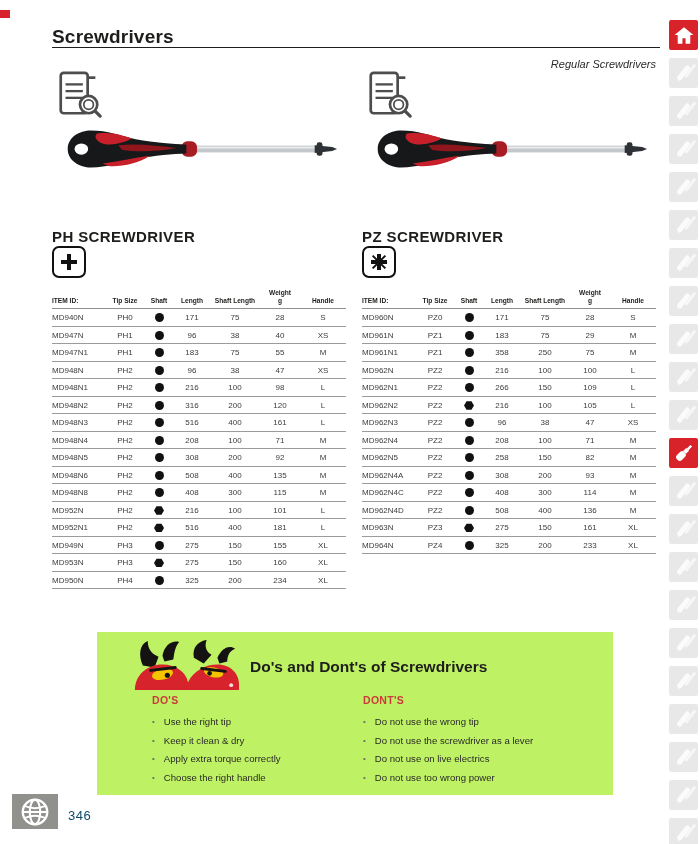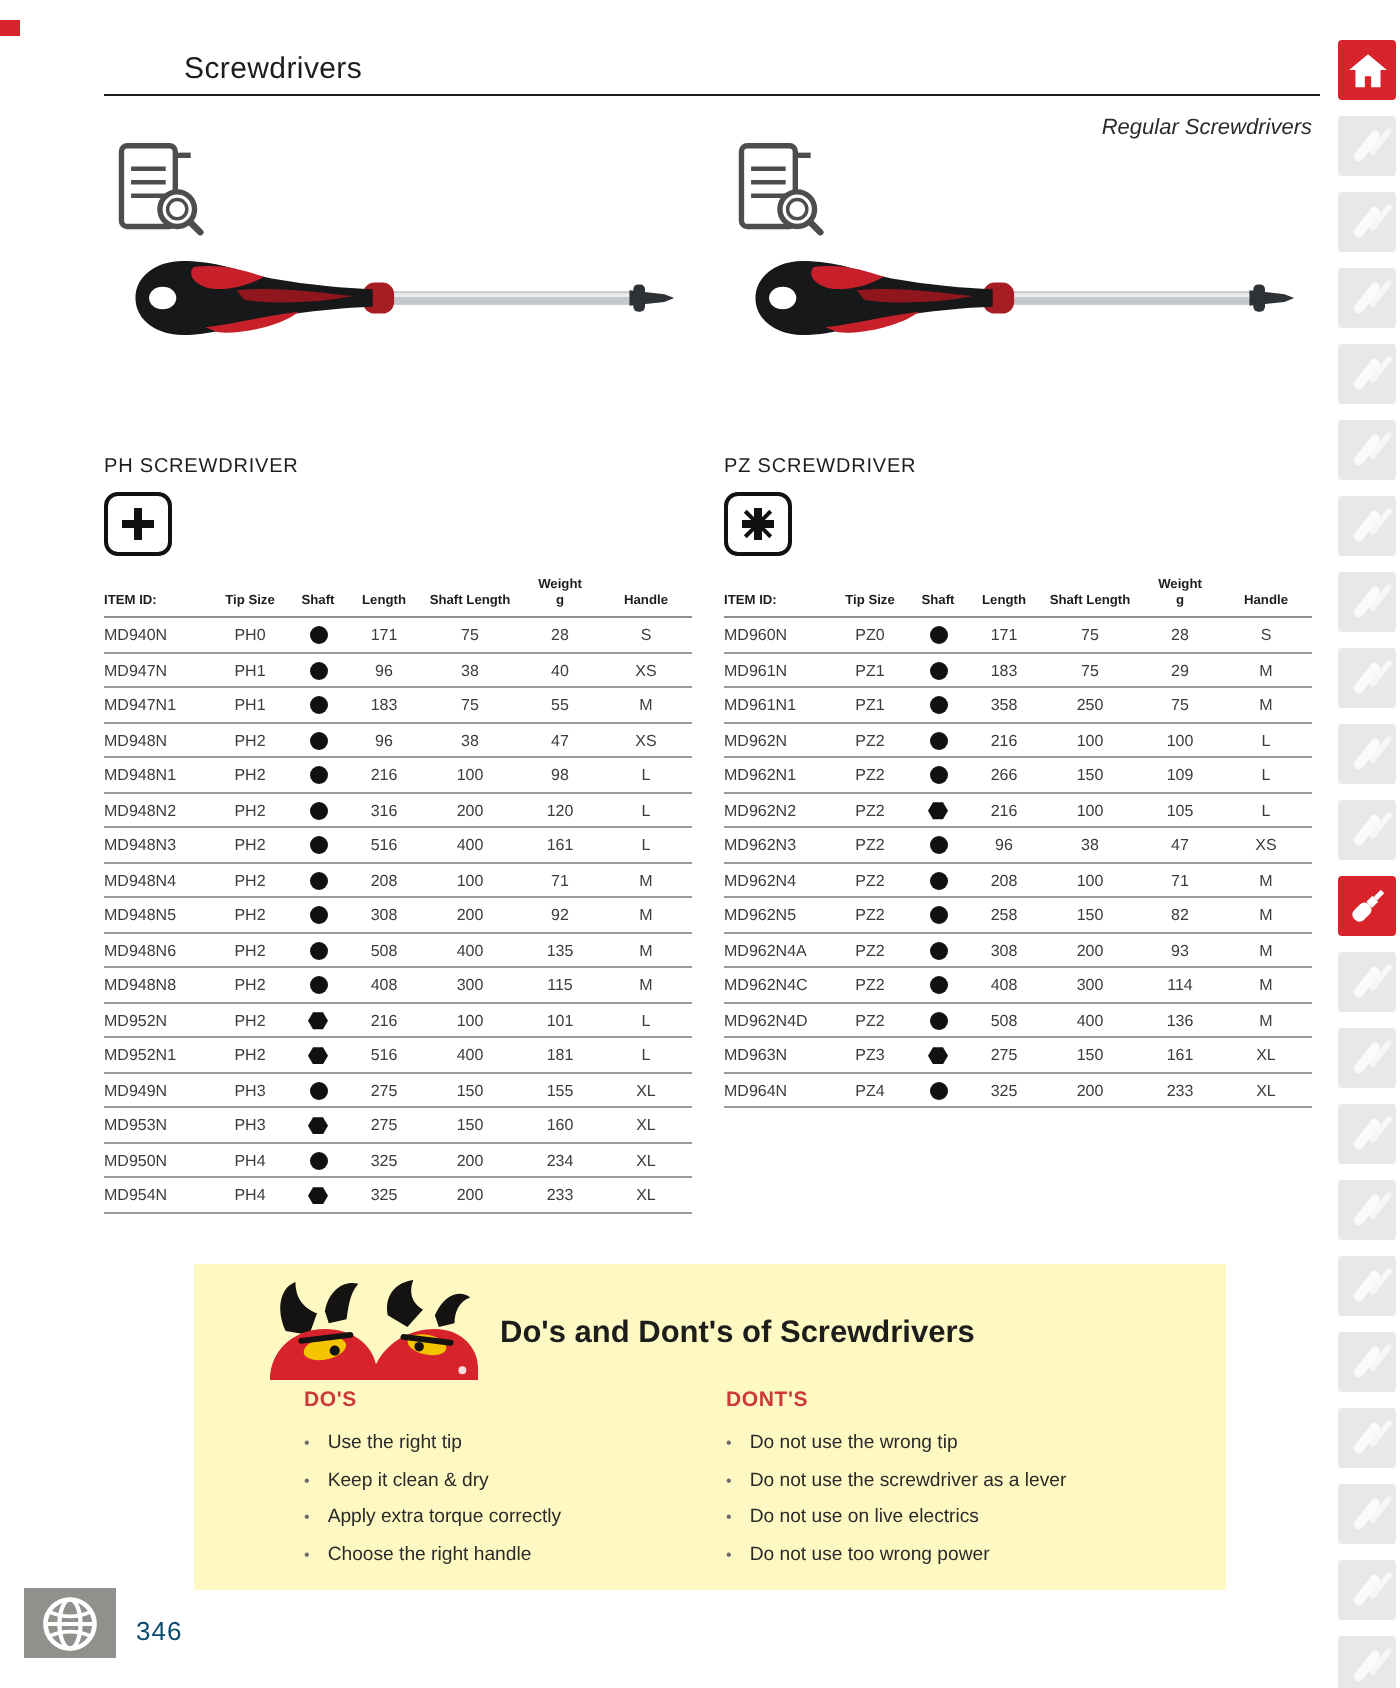--- a/index.html
+++ b/index.html
@@ -1,53 +1,53 @@
 <!DOCTYPE html>
 <html><head>
 <meta charset="utf-8">
 <style>
   html,body{margin:0;padding:0;background:#fff;}
   .page{position:relative;width:700px;height:844px;background:#fff;overflow:hidden;
         font-family:"Liberation Sans","DejaVu Sans",sans-serif;color:#1d1d1b;}
   
   .print-mark{position:absolute;left:0;top:10px;width:10px;height:8px;background:#d8232a;}
-  .page-title{position:absolute;left:52px;top:26px;font-size:15px;font-weight:400;letter-spacing:.2px;margin-left:40px;}
+  .page-title{position:absolute;left:52px;top:26px;font-size:19px;font-weight:700;letter-spacing:.2px;}
   .page-subtitle{position:absolute;right:44px;top:30px;font-size:11px;font-style:italic;color:#2a2a28;margin-top:28px;}
   .header-rule{position:absolute;left:52px;top:47px;width:608px;height:0;border-top:1.4px solid #1d1d1b;}
   
   .sidebar{position:absolute;right:0;top:20px;width:31px;}
   .tile{position:relative;width:29px;height:30px;margin:0 1px 8px 0;border-radius:2px;
         display:flex;align-items:center;justify-content:center;cursor:pointer;}
   .tile-gray{background:#e8e8e8;}
   .tile-red{background:#d8232a;}
   .faint-glyph{width:5px;height:18px;border-radius:3px;background:rgba(255,255,255,.8);
         transform:rotate(38deg);box-shadow:4px -6px 0 -1px rgba(255,255,255,.65);}
   
   .product{position:absolute;top:60px;width:296px;}
   .product-0{left:52px;} .product-1{left:362px;}
   .doc-icon{position:absolute;left:2px;top:8px;}
   .product-image{position:absolute;left:6px;top:58px;width:282px;height:64px;}
-  .product-name{position:absolute;left:0;top:168px;font-size:10px;font-weight:400;letter-spacing:.4px;}
+  .product-name{position:absolute;left:0;top:168px;font-size:15px;font-weight:700;letter-spacing:.4px;}
   .tip-icon{position:absolute;left:0;top:186px;width:30px;height:28px;border:2.4px solid #111;
             border-radius:7px;display:flex;align-items:center;justify-content:center;background:#fff;}
   
   .spec-table{position:absolute;left:0;top:228px;width:294px;border-collapse:collapse;table-layout:fixed;}
   .spec-table th{font-size:6.6px;font-weight:700;color:#1d1d1b;text-align:center;vertical-align:bottom;
                  padding:1px 0 3px 0;border-bottom:1px solid #8f8f8f;line-height:1.25;}
   .spec-table th.c-id{text-align:left;}
   .spec-table td{font-size:8px;color:#3c3c3b;text-align:center;height:16.5px;padding:0;
                  border-bottom:1px solid #9b9b9b;}
   .spec-table td:first-child{text-align:left;}
   .c-id{width:54px;} .c-tip{width:38px;} .c-shaft{width:30px;} .c-len{width:36px;}
   .c-slen{width:50px;} .c-wt{width:40px;} .c-handle{width:46px;}
   .shaft{display:inline-block;width:9px;height:9px;background:#111;vertical-align:middle;}
   .shaft.round{border-radius:50%;}
   .shaft.hex{clip-path:polygon(25% 3%,75% 3%,100% 50%,75% 97%,25% 97%,0 50%);width:10px;height:9px;}
   
-  .tips-panel{position:absolute;left:97px;top:632px;width:516px;height:163px;background:#fef9c3;}
+  .tips-panel{position:absolute;left:97px;top:632px;width:516px;height:163px;background:#bef264;}
   .devil{position:absolute;left:36px;top:6px;}
   .tips-title{position:absolute;left:153px;top:26px;font-size:15.5px;font-weight:700;color:#1d1d1b;}
   .tips-col{position:absolute;top:62px;width:215px;}
   .tips-col.dos{left:55px;} .tips-col.donts{left:266px;}
   .tips-label{font-size:10.5px;font-weight:700;color:#cb3a3a;letter-spacing:.3px;}
   .tips-list{list-style:none;margin:7px 0 0 0;padding:0;}
   .tips-list li{font-size:9.6px;color:#2a2a28;line-height:18.5px;display:flex;}
   .bullet{color:#6b6b6b;margin-right:9px;font-size:8px;line-height:18.5px;}
   
   .globe-tile{position:absolute;left:12px;top:794px;width:46px;height:35px;background:#90908c;
@@ -326,29 +326,20 @@
           </tr>
           <tr>
             <td>MD950N</td>
             <td>PH4</td>
             <td><span class="shaft round"></span></td>
             <td>325</td>
             <td>200</td>
             <td>234</td>
             <td>XL</td>
           </tr>
-          <tr>
-            <td>MD954N</td>
-            <td>PH4</td>
-            <td><span class="shaft hex"></span></td>
-            <td>325</td>
-            <td>200</td>
-            <td>233</td>
-            <td>XL</td>
-          </tr>
         </tbody>
     </table>
   </div>
 
   <div class="product product-1">
     <div class="doc-icon">
       <svg width="50" height="52" viewBox="0 0 52 54">
         <rect x="7" y="5" width="28" height="42" rx="3" fill="#fff" stroke="#4d4d4d" stroke-width="2.8"></rect>
         <line x1="36" y1="10" x2="43" y2="10" stroke="#4d4d4d" stroke-width="2.8"></line>
         <line x1="12" y1="17" x2="30" y2="17" stroke="#4d4d4d" stroke-width="2.4"></line>

